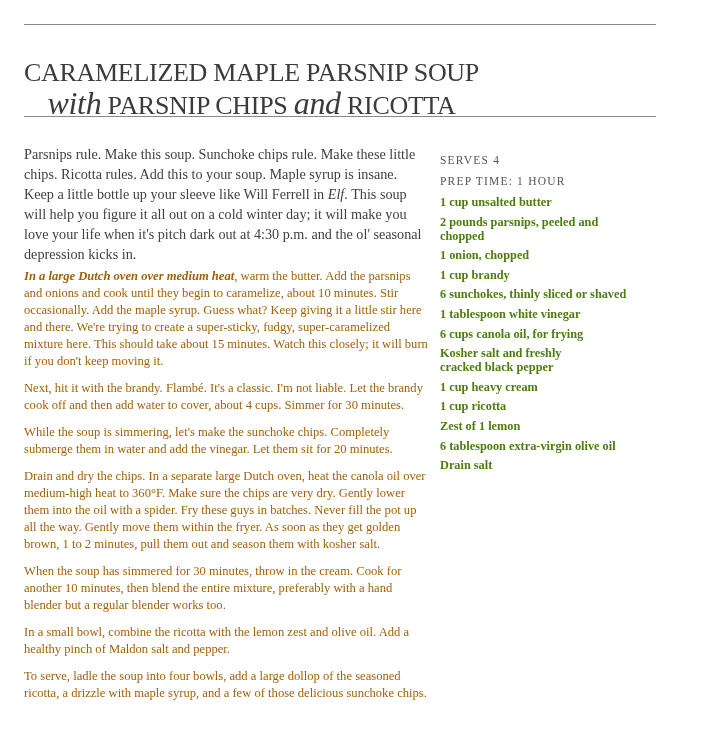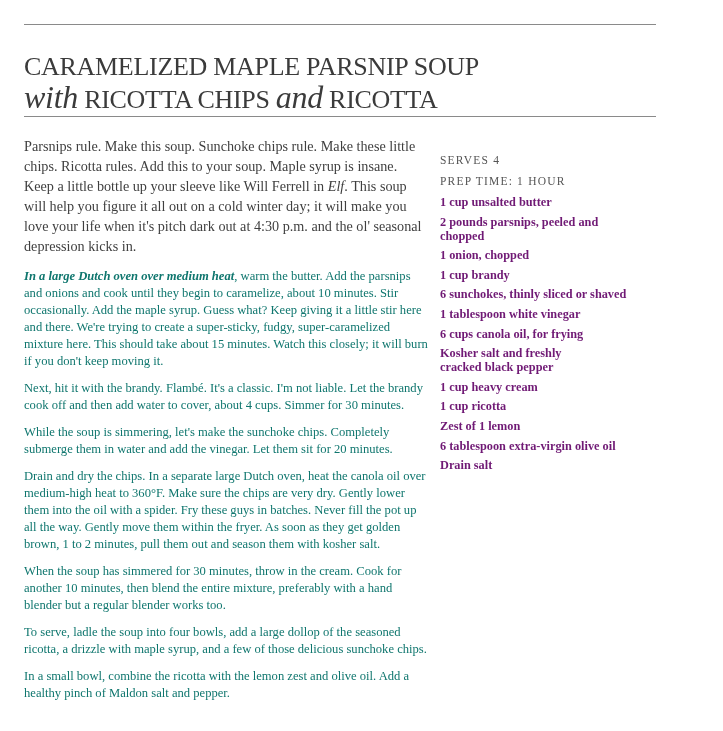--- a/index.html
+++ b/index.html
@@ -1,57 +1,57 @@
 <!DOCTYPE html>
 <html><head>
 <meta charset="utf-8">
 <style>
   html, body { margin:0; padding:0; background:#ffffff; }
   body { width:723px; height:731px; position:relative; overflow:hidden;
          font-family:"Liberation Serif","DejaVu Serif",serif; color:#3a3a3a; }
   .rule { position:absolute; left:24px; width:632px; height:0; border-top:1.5px solid #8a8a8a; }
   .rule.top { top:24px; }
   .rule.bottom { top:116px; }
-  .title { position:absolute; left:24px; top:52px; font-size:26px; line-height:30px;
-           color:#3b3b3b; letter-spacing:-0.3px; font-weight:normal; margin:0; }
+  .title { position:absolute; left:24px; top:58px; font-size:26px; line-height:30px;
+           color:#3b3b3b; letter-spacing:-0.3px; font-weight:normal; margin:0;text-align:center; }
   .title .it { font-style:italic; font-size:32px; }
-  .intro { position:absolute; left:24px; top:136px; width:400px; font-size:14.2px;
+  .intro { position:absolute; left:24px; top:144px; width:400px; font-size:14.2px;
            line-height:20px; color:#3f3f3f; margin:0; }
   .intro em { font-style:italic; }
   .method { position:absolute; left:24px; top:268px; width:405px; font-size:12.6px;
-            line-height:17px; color:#0f766e; }
+            line-height:17px; color:#a16207; }
   .method p { margin:0 0 10px 0; }
   .method .lead { font-style:italic; font-weight:bold; }
   .side { position:absolute; left:440px; top:153px; width:240px; color:#3f3f3f; }
   .meta { font-size:11.5px; letter-spacing:1.2px; line-height:14px; margin:0 0 7px 0; color:#555; }
-  .ing { list-style:none; margin:6px 0 0 0; padding:0; font-size:12.3px; line-height:14px; font-weight:bold; color:#701a75; }
+  .ing { list-style:none; margin:6px 0 0 0; padding:0; font-size:12.3px; line-height:14px; font-weight:bold; color:#4d7c0f; }
   .ing li { margin:0 0 5.6px 0; width:200px; }
 </style>
 </head>
 <body>
 
 <div class="rule top"></div>
 
 <h1 class="title">
   <span>CARAMELIZED MAPLE PARSNIP SOUP</span><br>
-  <span><span class="it">with</span><span> RICOTTA CHIPS </span><span class="it">and</span><span> RICOTTA</span></span>
+  <span><span class="it">with</span><span> PARSNIP CHIPS </span><span class="it">and</span><span> RICOTTA</span></span>
 </h1>
 
 <div class="rule bottom"></div>
 
 <p class="intro"><span>Parsnips rule. Make this soup. Sunchoke chips rule. Make these little chips. Ricotta rules. Add this to your soup. Maple syrup is insane. Keep a little bottle up your sleeve like Will Ferrell in </span><em>Elf</em><span>. This soup will help you figure it all out on a cold winter day; it will make you love your life when it's pitch dark out at 4:30 p.m. and the ol' seasonal depression kicks in.</span></p>
 
 <div class="method">
   <p><span class="lead">In a large Dutch oven over medium heat</span><span>, warm the butter. Add the parsnips and onions and cook until they begin to caramelize, about 10 minutes. Stir occasionally. Add the maple syrup. Guess what? Keep giving it a little stir here and there. We're trying to create a super-sticky, fudgy, super-caramelized mixture here. This should take about 15 minutes. Watch this closely; it will burn if you don't keep moving it.</span></p>
   <p>Next, hit it with the brandy. Flambé. It's a classic. I'm not liable. Let the brandy cook off and then add water to cover, about 4 cups. Simmer for 30 minutes.</p>
   <p>While the soup is simmering, let's make the sunchoke chips. Completely submerge them in water and add the vinegar. Let them sit for 20 minutes.</p>
   <p>Drain and dry the chips. In a separate large Dutch oven, heat the canola oil over medium-high heat to 360°F. Make sure the chips are very dry. Gently lower them into the oil with a spider. Fry these guys in batches. Never fill the pot up all the way. Gently move them within the fryer. As soon as they get golden brown, 1 to 2 minutes, pull them out and season them with kosher salt.</p>
   <p>When the soup has simmered for 30 minutes, throw in the cream. Cook for another 10 minutes, then blend the entire mixture, preferably with a hand blender but a regular blender works too.</p>
+  <p>In a small bowl, combine the ricotta with the lemon zest and olive oil. Add a healthy pinch of Maldon salt and pepper.</p>
   <p>To serve, ladle the soup into four bowls, add a large dollop of the seasoned ricotta, a drizzle with maple syrup, and a few of those delicious sunchoke chips.</p>
-  <p>In a small bowl, combine the ricotta with the lemon zest and olive oil. Add a healthy pinch of Maldon salt and pepper.</p>
 </div>
 
 <div class="side">
   <p class="meta">SERVES 4</p>
   <p class="meta">PREP TIME: 1 HOUR</p>
   <ul class="ing">
     <li>1 cup unsalted butter</li>
     <li>2 pounds parsnips, peeled and chopped</li>
     <li>1 onion, chopped</li>
     <li>1 cup brandy</li>

